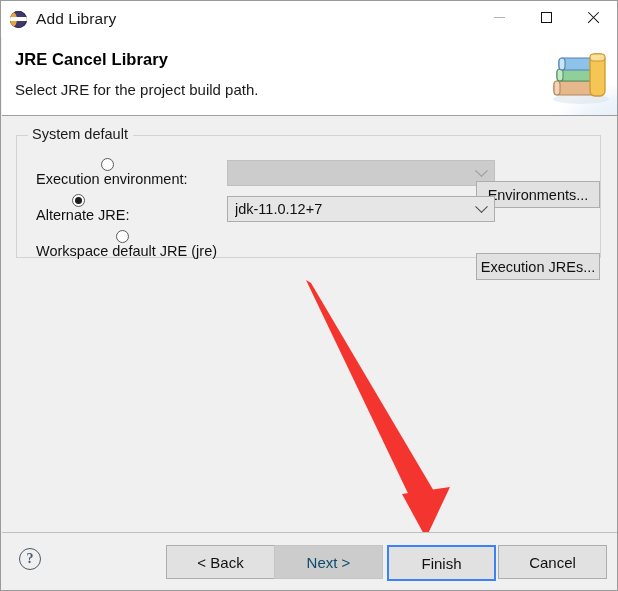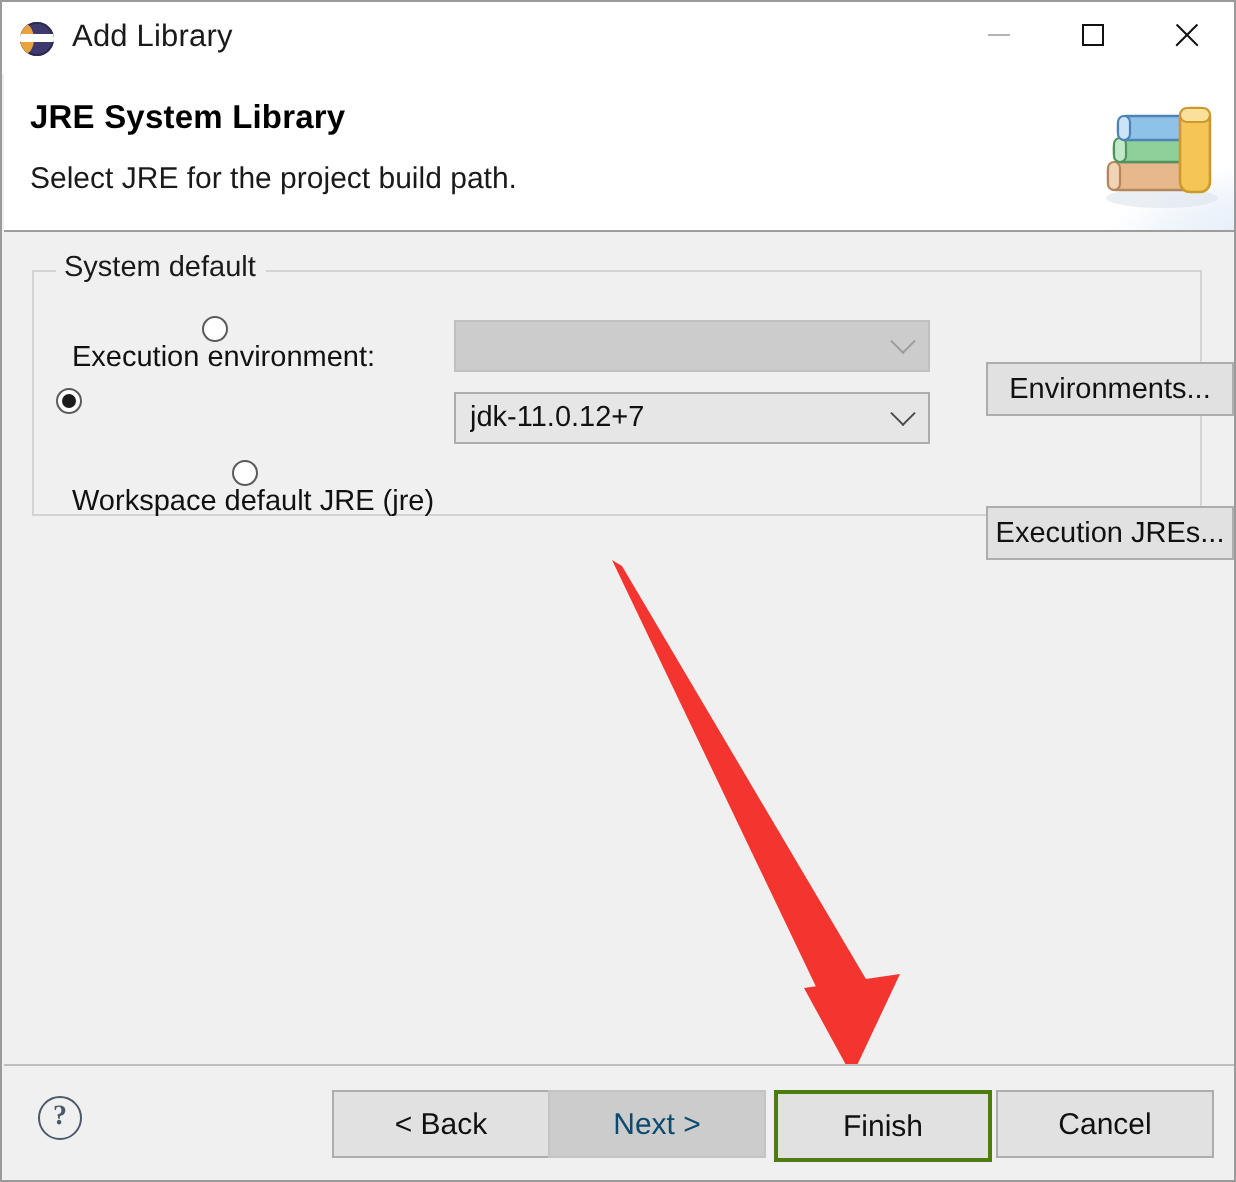--- a/index.html
+++ b/index.html
@@ -230,21 +230,21 @@
   }
   .radio-label {
     margin-left: 8px;
     font-size: 14.5px;
     color: #111111;
   }
 
   .combo {
     position: absolute;
     left: 210px;
-    width: 238px;
+    width: 268px;
     height: 26px;
     box-sizing: border-box;
     border: 1px solid #adadad;
     background: #e6e6e6;
     display: flex;
     align-items: center;
     padding: 0 0 0 7px;
   }
   .combo.disabled {
     background: #cccccc;
@@ -271,21 +271,21 @@
     border-right: 1.4px solid #4a4a4a;
     border-bottom: 1.4px solid #4a4a4a;
     transform: rotate(45deg) translate(-2px, -2px);
   }
   .combo.disabled .chev {
     border-color: #9b9b9b;
   }
 
   .side-btn {
     position: absolute;
-    left: 476px;
+    left: 459px;
     width: 124px;
     height: 27px;
     box-sizing: border-box;
     border: 1px solid #adadad;
     background: #e1e1e1;
     font-size: 14.5px;
     color: #111111;
     font-family: "Liberation Sans", sans-serif;
     display: flex;
     align-items: center;
@@ -345,21 +345,21 @@
     display: flex;
     align-items: center;
     justify-content: center;
     padding: 16px;
     cursor: default;
   }
   .btn-back   { left: 164px; }
   .btn-next   { left: 272px; background: #cccccc; border-color: #c4c4c4; color: #0c4a6e; }
   .btn-finish {
     left: 385px;
-    border: 2px solid #4d7c0f;
+    border: 2px solid #3b82f6;
     background: #e1e1e1;
   }
   .btn-cancel { left: 496px; }
 </style>
 </head>
 <body>
 
 <div class="window">
 
   <div class="titlebar">
@@ -374,21 +374,21 @@
       <button class="win-btn">
         <span class="glyph-max"></span>
       </button>
       <button class="win-btn">
         <span class="glyph-close"></span>
       </button>
     </div>
   </div>
 
   <div class="header">
-    <div class="header-title">JRE System Library</div>
+    <div class="header-title">JRE Cancel Library</div>
     <div class="header-desc">Select JRE for the project build path.</div>
     <div class="header-art">
       <svg width="78" height="78" viewBox="0 0 78 78">
         <ellipse cx="41" cy="62" rx="28" ry="5" fill="#d9e2ea" opacity="0.55"></ellipse>
 
         <rect x="14" y="44" width="42" height="14" rx="4" fill="#e8b88d" stroke="#b3865c" stroke-width="1.2"></rect>
         <rect x="14" y="44" width="6" height="14" rx="3" fill="#f3d3b6" stroke="#b3865c" stroke-width="1.1"></rect>
 
         <rect x="17" y="32" width="38" height="12" rx="4" fill="#8fcf9a" stroke="#4f9460" stroke-width="1.2"></rect>
         <rect x="17" y="32" width="6" height="12" rx="3" fill="#c2e8c8" stroke="#4f9460" stroke-width="1.1"></rect>
@@ -417,20 +417,21 @@
           <span class="combo-arrow">
               <i class="chev"></i>
             </span>
         </div>
         <button class="side-btn" style="top:23px">Environments...</button>
       </div>
 
       <div class="row row-2">
         <label class="radio-wrap">
           <span class="radio checked"></span>
+          <span class="radio-label">Alternate JRE:</span>
         </label>
         <div class="combo">
           <span class="combo-value">jdk-11.0.12+7</span>
           <span class="combo-arrow">
               <i class="chev"></i>
             </span>
         </div>
         <button class="side-btn" style="top:59px">Execution JREs...</button>
       </div>
 

